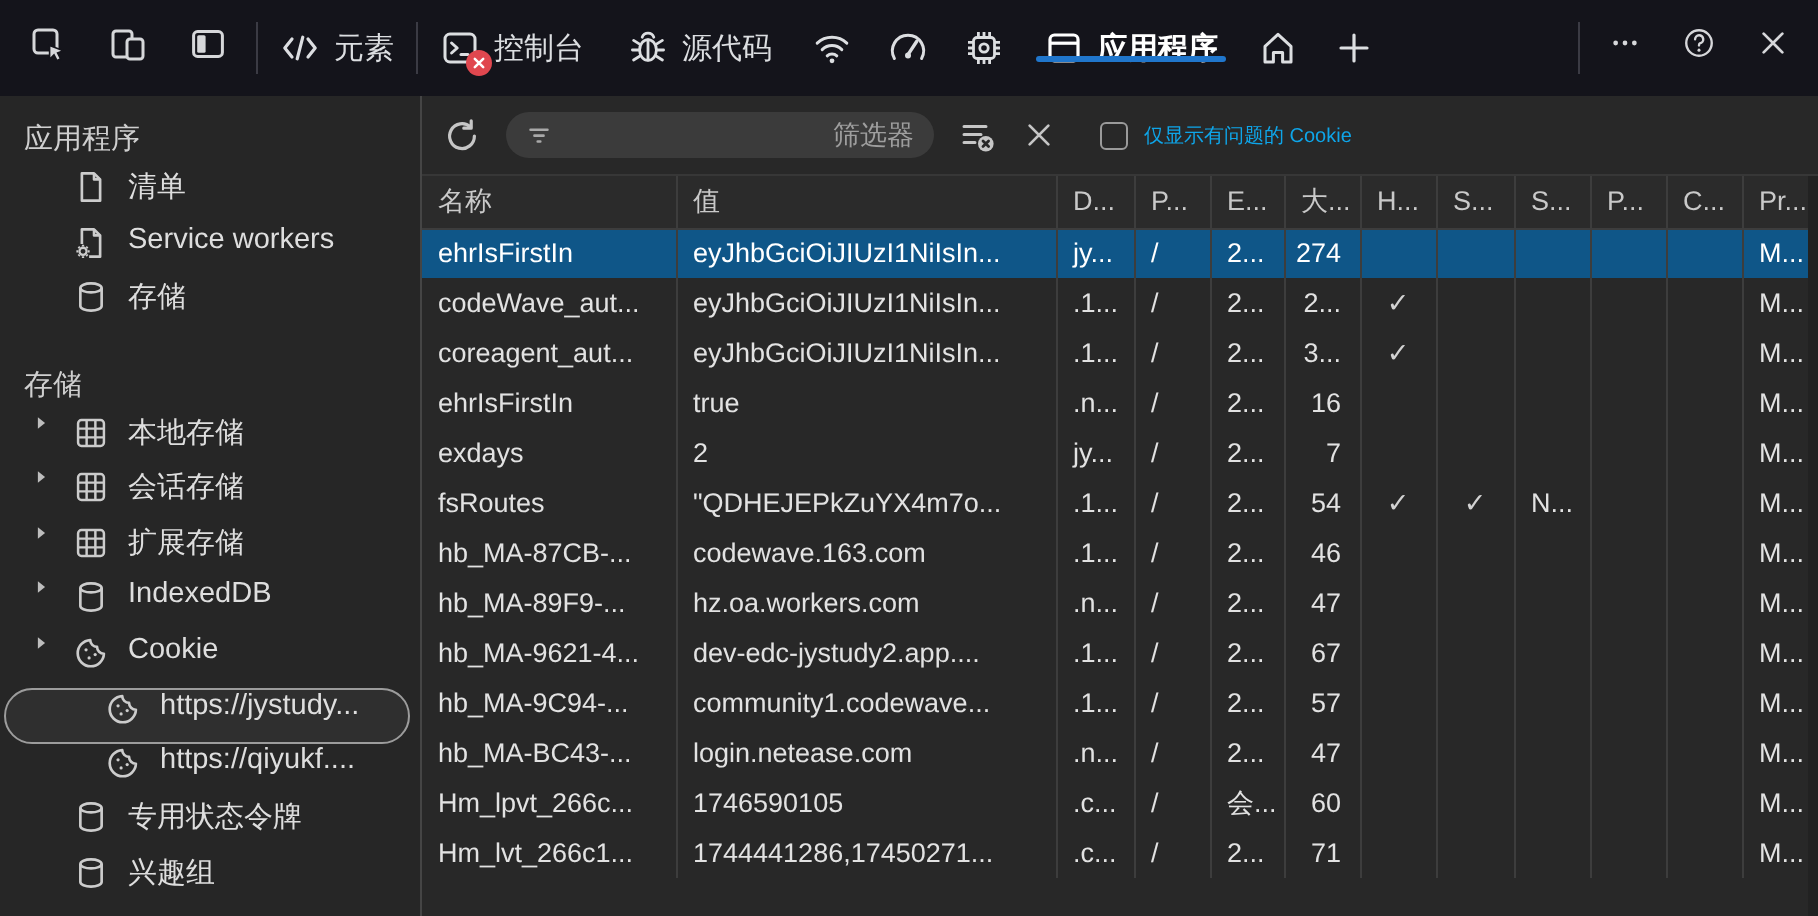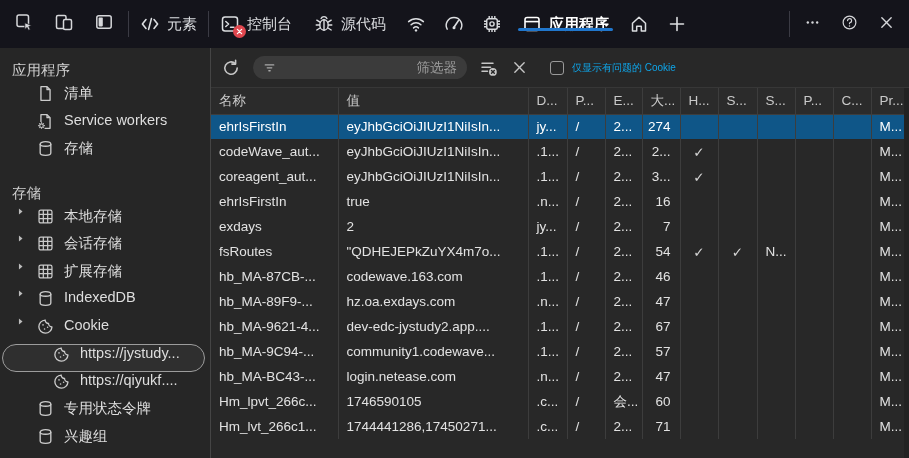--- a/index.html
+++ b/index.html
@@ -518,21 +518,21 @@
             <td class="num">46</td>
             <td></td>
             <td></td>
             <td></td>
             <td></td>
             <td></td>
             <td>M...</td>
           </tr>
           <tr class="">
             <td>hb_MA-89F9-...</td>
-            <td>hz.oa.exdays.com</td>
+            <td>hz.oa.workers.com</td>
             <td>.n...</td>
             <td>/</td>
             <td>2...</td>
             <td class="num">47</td>
             <td></td>
             <td></td>
             <td></td>
             <td></td>
             <td></td>
             <td>M...</td>

